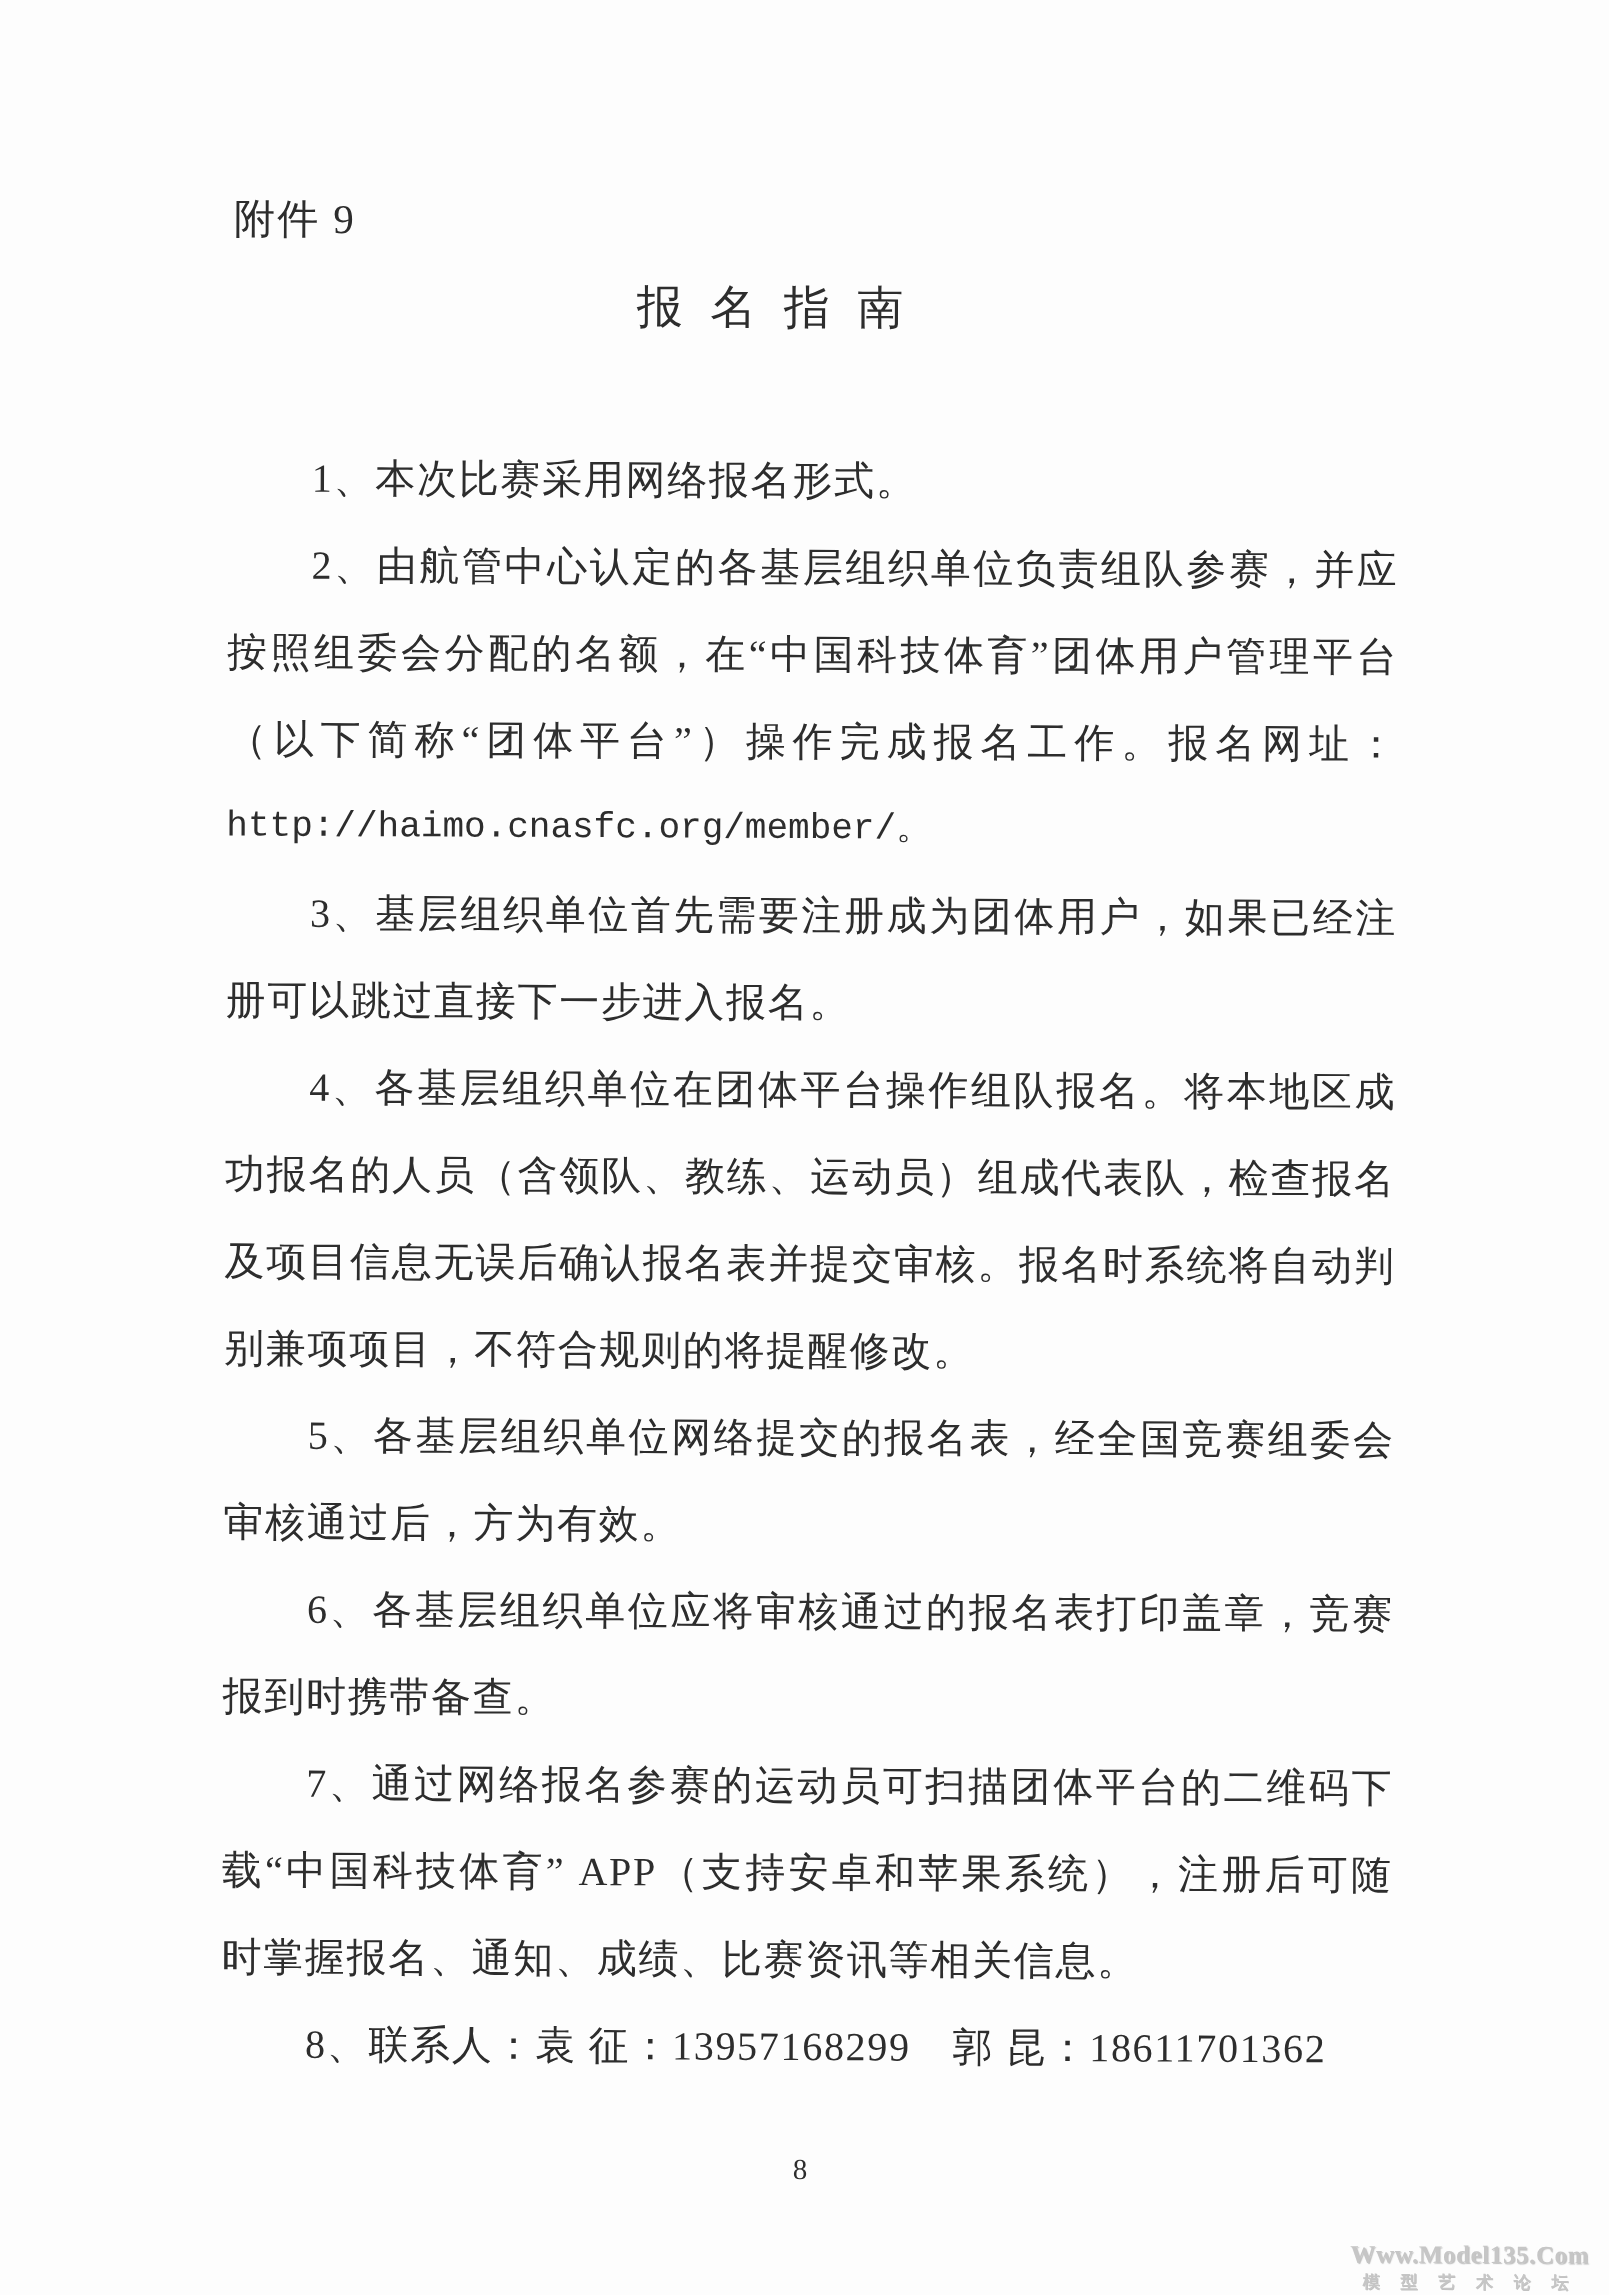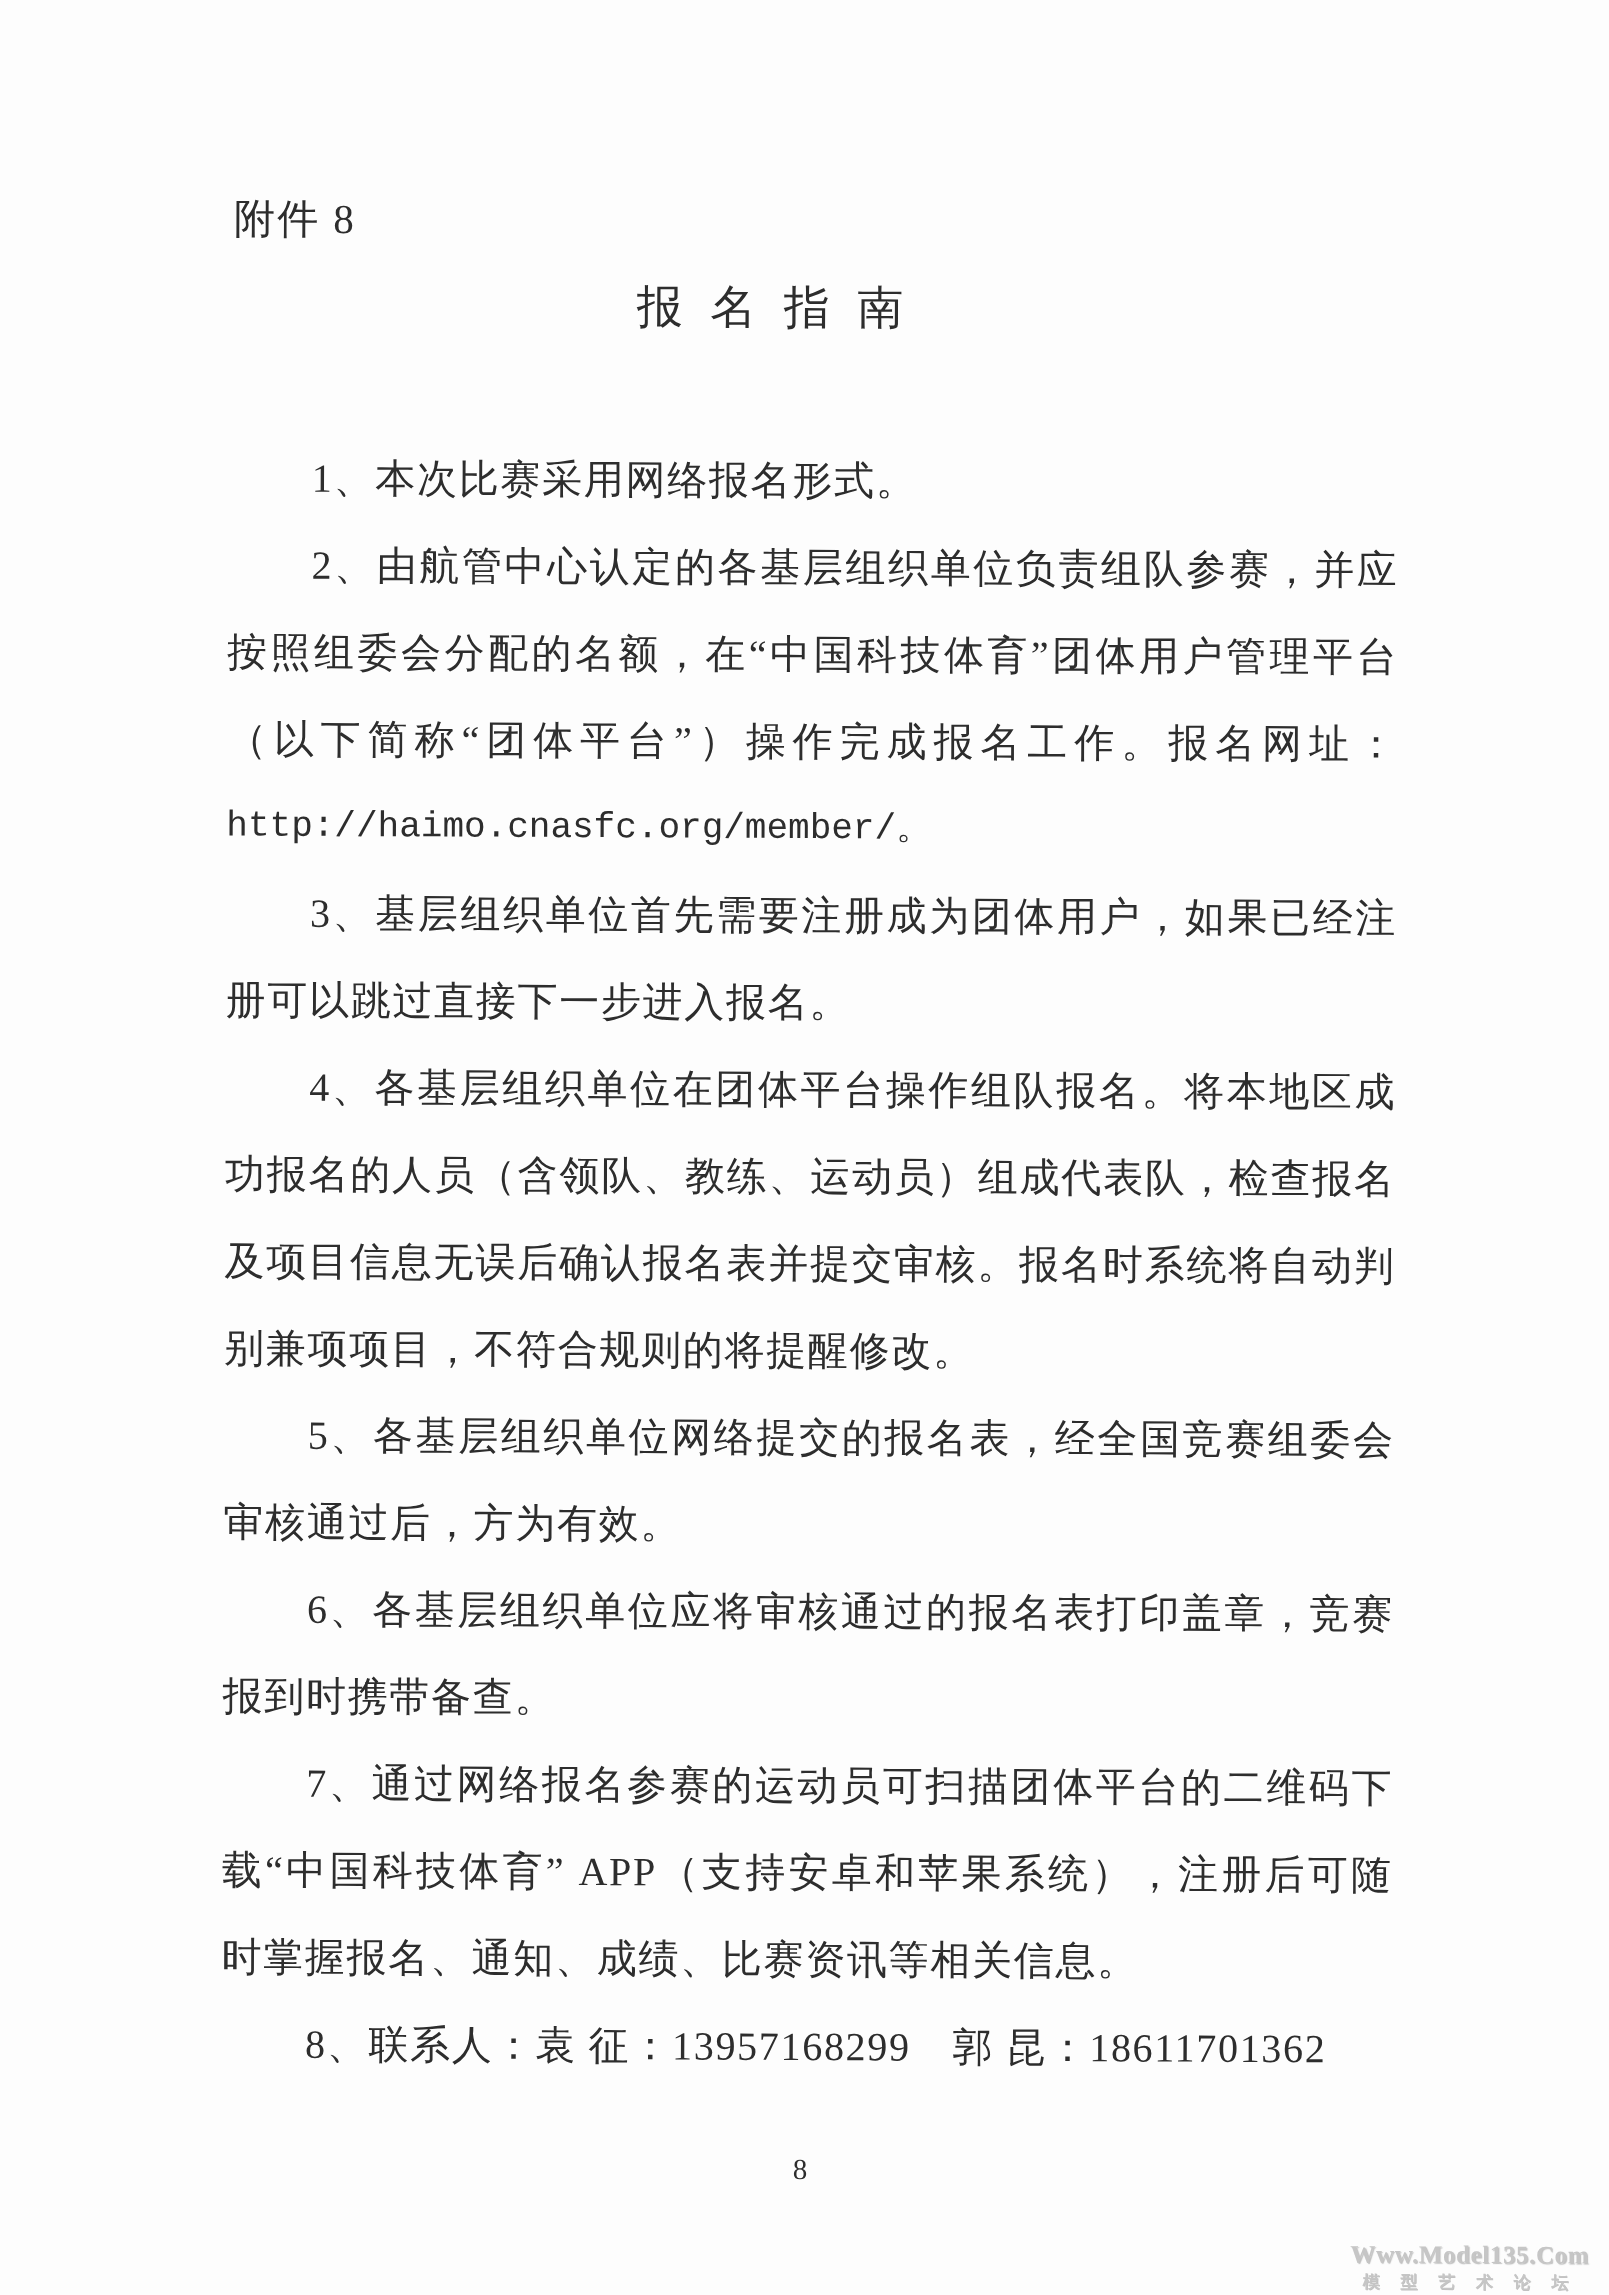--- a/index.html
+++ b/index.html
@@ -101,21 +101,21 @@
     margin-top: 2.3px;
     text-shadow: 0.6px 0.6px 0.6px rgba(140,140,140,0.55), -0.6px -0.6px 0 rgba(255,255,255,0.9);
   }
 </style>
 </head>
 <body style="--ink: #2d2d2d; --paper: #fdfdfd; --wm: #c6c6c6;">
 
 <div class="page">
   <div class="scan-content">
 
-    <div class="attachment-label">附件 8</div>
+    <div class="attachment-label">附件 9</div>
 
     <div class="doc-title">报 名 指 南</div>
 
     <div class="body-text">
         <div class="line indent">1、本次比赛采用网络报名形式。</div>
         <div class="line indent justify">2、由航管中心认定的各基层组织单位负责组队参赛，并应</div>
         <div class="line justify">按照组委会分配的名额，在“中国科技体育”团体用户管理平台</div>
         <div class="line justify">（以下简称“团体平台”）操作完成报名工作。报名网址：</div>
         <div class="line mono">http://haimo.cnasfc.org/member/。</div>
         <div class="line indent justify">3、基层组织单位首先需要注册成为团体用户，如果已经注</div>

